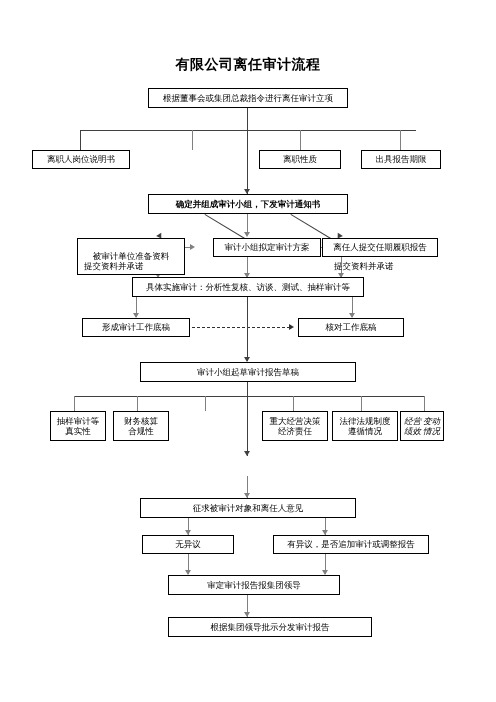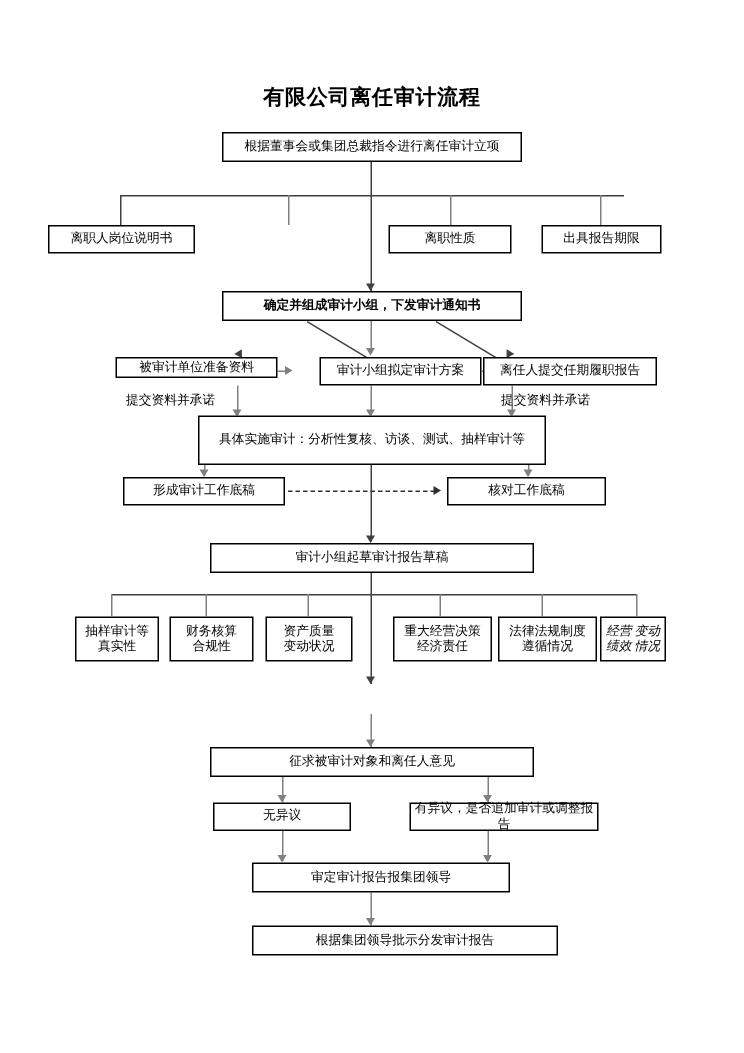--- a/index.html
+++ b/index.html
@@ -153,40 +153,40 @@
   <div class="box" style="left:148px; top:194px; width:200px; height:20px;font-weight:bold;">确定并组成审计小组，下发审计通知书</div>
 
   <div class="diag" style="left:205px; top:214px; width:52px; transform:rotate(31deg);"></div>
   <div class="arrow-head-rot" style="left:157px; top:234px; transform:rotate(-32deg);"></div>
   <div class="diag" style="left:291px; top:214px; width:52px; transform:rotate(31deg);"></div>
   <div class="arrow-head-rot" style="left:336px; top:234px; transform:rotate(32deg);"></div>
 
   <div class="vline" style="left:247px; top:214px; height:20px;"></div>
   <div class="arrow-down" style="left:244px; top:232px;"></div>
 
-  <div class="box" style="left:77px; top:238px; width:108px; height:14px;">被审计单位准备资料</div>
+  <div class="box" style="left:77px; top:238px; width:108px; height:37px;">被审计单位准备资料</div>
   <div class="box" style="left:213px; top:238px; width:108px; height:19px;">审计小组拟定审计方案</div>
   <div class="box" style="left:322px; top:238px; width:116px; height:19px;">离任人提交任期履职报告</div>
 
   <div class="hline grey" style="left:185px; top:247px; width:6px;"></div>
   <div class="arrow-right" style="left:190px; top:244px;"></div>
   <div class="hline grey" style="left:310px; top:247px; width:12px;"></div>
   <div class="arrow-left" style="left:305px; top:244px;"></div>
 
   <div class="note" style="left:84px; top:261px;">提交资料并承诺</div>
   <div class="note" style="left:334px; top:261px;">提交资料并承诺</div>
 
   <div class="vline" style="left:158px; top:257px; height:20px;"></div>
   <div class="arrow-down" style="left:155px; top:273px;"></div>
   <div class="vline" style="left:247px; top:257px; height:20px;"></div>
   <div class="arrow-down" style="left:244px; top:273px;"></div>
   <div class="vline" style="left:341px; top:257px; height:20px;"></div>
   <div class="arrow-down" style="left:338px; top:273px;"></div>
 
-  <div class="box" style="left:132px; top:277px; width:232px; height:33px;">具体实施审计：分析性复核、访谈、测试、抽样审计等</div>
+  <div class="box" style="left:132px; top:277px; width:232px; height:20px;">具体实施审计：分析性复核、访谈、测试、抽样审计等</div>
 
   <div class="vline" style="left:136px; top:297px; height:20px;"></div>
   <div class="arrow-down" style="left:133px; top:313px;"></div>
   <div class="vline" style="left:352px; top:297px; height:20px;"></div>
   <div class="arrow-down" style="left:349px; top:313px;"></div>
 
   <div class="box" style="left:82px; top:318px; width:108px; height:19px;">形成审计工作底稿</div>
   <div class="box" style="left:298px; top:318px; width:106px; height:19px;">核对工作底稿</div>
 
   <div class="dash" style="left:192px; top:327px; width:98px;"></div>
@@ -210,24 +210,20 @@
   <div class="arrow-down dark" style="left:244px; top:451px;"></div>
 
   <div class="box two-line" style="left:50px; top:411px; width:56px; height:30px; flex-direction:column;">
     <span>抽样审计等</span>
     <span>真实性</span>
   </div>
   <div class="box two-line" style="left:113px; top:411px; width:56px; height:30px; flex-direction:column;">
     <span>财务核算</span>
     <span>合规性</span>
   </div>
-  <div class="box two-line" style="left:177px; top:411px; width:58px; height:30px; flex-direction:column;">
-    <span>资产质量</span>
-    <span>变动状况</span>
-  </div>
   <div class="box two-line" style="left:262px; top:411px; width:66px; height:30px; flex-direction:column;">
     <span>重大经营决策</span>
     <span>经济责任</span>
   </div>
   <div class="box two-line" style="left:332px; top:411px; width:66px; height:30px; flex-direction:column;">
     <span>法律法规制度</span>
     <span>遵循情况</span>
   </div>
   <div class="box two-line" style="left:400px; top:411px; width:44px; height:30px; flex-direction:row;font-style:italic;">
     <span>经营绩效</span>
@@ -239,21 +235,21 @@
   <div class="arrow-down" style="left:244px; top:493px;"></div>
 
   <div class="box" style="left:140px; top:498px; width:216px; height:20px;">征求被审计对象和离任人意见</div>
 
   <div class="vline" style="left:188px; top:518px; height:17px;"></div>
   <div class="arrow-down" style="left:185px; top:530px;"></div>
   <div class="vline" style="left:325px; top:518px; height:17px;"></div>
   <div class="arrow-down" style="left:322px; top:530px;"></div>
 
   <div class="box" style="left:142px; top:535px; width:92px; height:19px;">无异议</div>
-  <div class="box" style="left:273px; top:535px; width:126px; height:19px;">有异议，是否追加审计或调整报告</div>
+  <div class="box" style="left:273px; top:535px; width:156px; height:19px;">有异议，是否追加审计或调整报告</div>
 
   <div class="vline" style="left:188px; top:554px; height:20px;"></div>
   <div class="arrow-down" style="left:185px; top:570px;"></div>
   <div class="vline" style="left:325px; top:554px; height:20px;"></div>
   <div class="arrow-down" style="left:322px; top:570px;"></div>
 
   <div class="box" style="left:168px; top:575px; width:172px; height:20px;">审定审计报告报集团领导</div>
 
   <div class="vline" style="left:247px; top:595px; height:22px;"></div>
   <div class="arrow-down" style="left:244px; top:612px;"></div>

